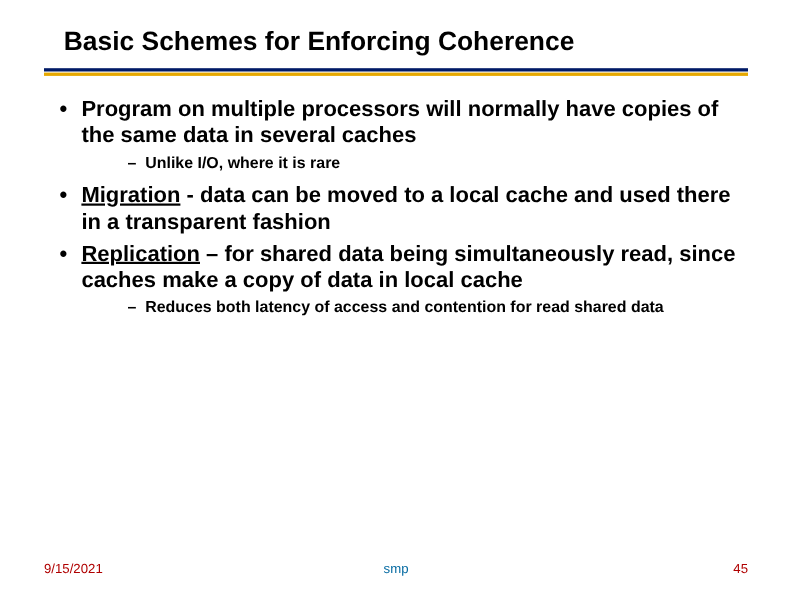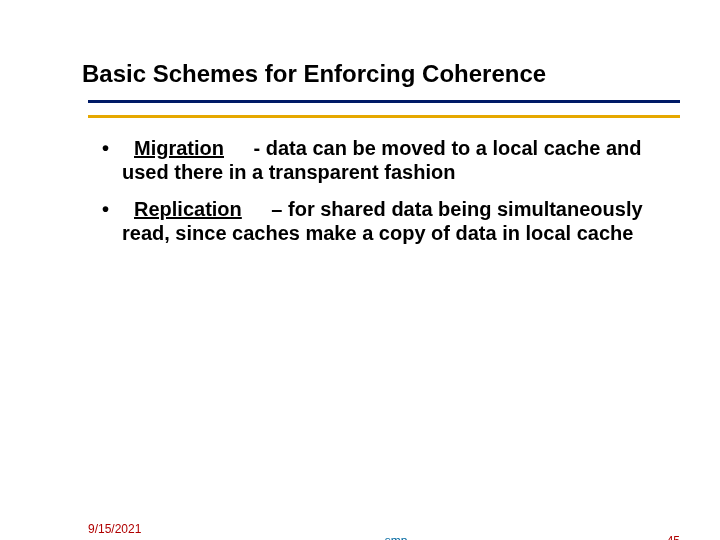--- a/index.html
+++ b/index.html
@@ -1,15 +1,15 @@
 <!DOCTYPE html>
 <html><head>
 <meta charset="utf-8">
 <style>
-  * { margin: 12px; padding: 0; box-sizing: border-box; }
+  * { margin: 0; padding: 0; box-sizing: border-box; }
   body {
     width: 720px;
     height: 540px;
     background: #fff;
     font-family: Arial, Helvetica, sans-serif;
     color: #000;
     position: relative;
     padding: 24px 40px 0 40px;
   }
   .title {
@@ -96,24 +96,33 @@
 
 <div class="title">Basic Schemes for Enforcing Coherence</div>
 
 <div class="rule-wrap">
   <div class="rule-navy"></div>
   <div class="rule-gold"></div>
 </div>
 
 <ul class="main">
   <li>
+    <span>Program on multiple processors will normally have copies of the same data in several caches</span>
+    <ul class="sub">
+      <li>Unlike I/O, where it is rare</li>
+    </ul>
+  </li>
+  <li>
     <span class="underline">Migration</span><span> - data can be moved to a local cache and used there in a transparent fashion</span>
   </li>
   <li>
     <span class="underline">Replication</span><span> – for shared data being simultaneously read, since caches make a copy of data in local cache</span>
+    <ul class="sub">
+      <li>Reduces both latency of access and contention for read shared data</li>
+    </ul>
   </li>
 </ul>
 
 <div class="footer">
   <span class="date">9/15/2021</span>
   <span class="center">smp</span>
   <span class="page">45</span>
 </div>
 
 </body></html>

